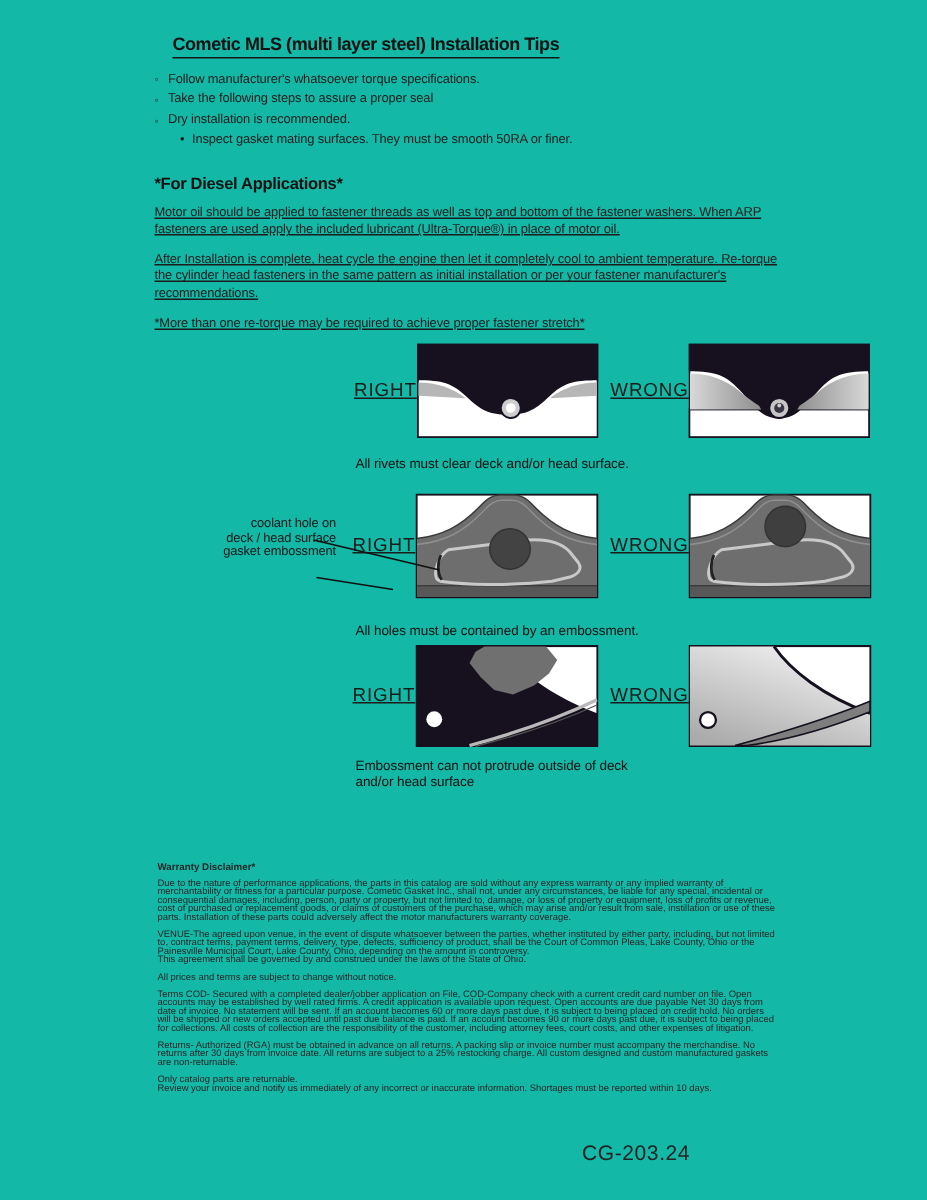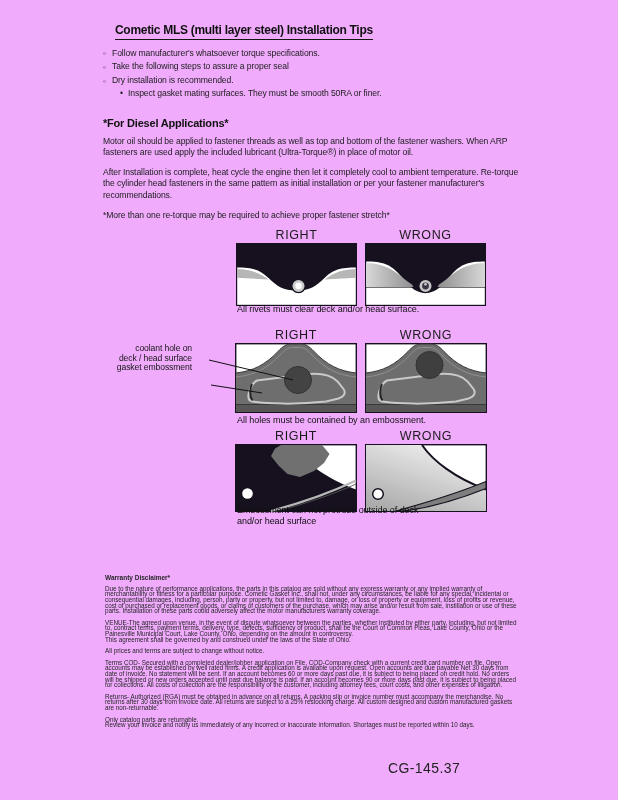--- a/index.html
+++ b/index.html
@@ -1,40 +1,40 @@
 <!DOCTYPE html>
 <html><head>
 <meta charset="utf-8">
 <style>
   html,body{margin:0;padding:0;background:#ffffff;}
-  .page{position:relative;width:618px;height:800px;background:#f0abfc;overflow:hidden;
+  .page{position:relative;width:618px;height:800px;background:#14b8a6;overflow:hidden;
         font-family:"Liberation Sans",sans-serif;color:#1c1c1c;}
 
   
   .intro{position:absolute;left:103px;top:20px;width:448px;}
   .title-wrap{margin-left:12px;margin-bottom:7px;}
   .title{display:inline-block;font-size:12px;font-weight:bold;letter-spacing:-0.3px;
          border-bottom:1.6px solid #161616;padding-bottom:1.5px;color:#111;}
   .bullet{position:relative;padding-left:9px;font-size:8.6px;letter-spacing:-0.1px;line-height:13.8px;}
   .bullet::before{content:"\25E6";position:absolute;left:0;top:0.5px;font-size:8px;}
   .subbullet{position:relative;margin-left:17px;padding-left:8px;font-size:8.6px;letter-spacing:-0.1px;line-height:11.3px;}
   .subbullet::before{content:"\2022";position:absolute;left:0;top:0;font-size:8.6px;}
 
   
   .diesel{position:absolute;left:103px;top:118px;width:416px;font-size:8.6px;line-height:11.6px;letter-spacing:-0.1px;}
   .diesel-h{font-size:11px;font-weight:bold;letter-spacing:-0.2px;margin:0 0 6px 0;color:#111;}
-  .diesel p{margin:0 0 8px 0;}
+  .diesel p{margin:0 0 8px 0;text-decoration:underline;}
   .diesel .note{margin-top:3px;}
 
   
   .diag-row{position:absolute;display:flex;gap:8px;}
-  .dcol{display:flex;flex-direction:column;align-items:center;}
+  .dcol{display:flex;align-items:center;text-decoration:underline;}
   .dlabel{font-size:12.5px;letter-spacing:0.6px;line-height:13px;margin-bottom:1px;color:#1a1a1a;}
   .dcaption{position:absolute;left:237px;font-size:9px;line-height:10.6px;color:#101010;letter-spacing:-0.05px;}
-  .side-labels{position:absolute;left:80px;top:344px;width:112px;text-align:right;
+  .side-labels{position:absolute;left:112px;top:344px;width:112px;text-align:right;
                font-size:8.6px;line-height:9.6px;letter-spacing:-0.1px;color:#161616;}
   .side-labels .lbl2{}
   .leader-svg{position:absolute;left:208px;top:352px;}
 
   
   .legal{position:absolute;left:105px;top:575px;width:828px;font-size:12.6px;line-height:11.2px;
          color:#262626;transform:scale(0.5);transform-origin:0 0;}
   .legal-h{font-weight:bold;font-size:13px;margin:0 0 11px 0;}
   .legal p{margin:0 0 12px 0;}
   .legal p.tight{margin:0;}
@@ -184,15 +184,15 @@
     <p>Due to the nature of performance applications, the parts in this catalog are sold without any express warranty or any implied warranty of merchantability or fitness for a particular purpose.  Cometic Gasket Inc., shall not, under any circumstances, be liable for any special, incidental or consequential damages, including, person, party or property, but not limited to, damage, or loss of property or equipment, loss of profits or revenue, cost of purchased or replacement goods, or claims of customers of the purchase, which may arise and/or result from sale, instillation or use of these parts.  Installation of these parts could adversely affect the motor manufacturers warranty coverage.</p>
     <p class="tight">VENUE-The agreed upon venue, in the event of dispute whatsoever between the parties, whether instituted by either party, including, but not limited to, contract terms, payment terms, delivery, type, defects, sufficiency of product, shall be the Court of Common Pleas, Lake County, Ohio or the Painesville Municipal Court, Lake County, Ohio, depending on the amount in controversy.</p>
     <p>This agreement shall be governed by and construed under the laws of the State of Ohio.</p>
     <p>All prices and terms are subject to change without notice.</p>
     <p>Terms COD- Secured with a completed dealer/jobber application on File, COD-Company check with a current credit card number on file.  Open accounts may be established by well rated firms.  A credit application is available upon request.  Open accounts are due payable Net 30 days from date of invoice.  No statement will be sent.  If an account becomes 60 or more days past due, it is subject to being placed on credit hold.  No orders will be shipped or new orders accepted until past due balance is paid.  If an account becomes 90 or more days past due, it is subject to being placed for collections.  All costs of collection are the responsibility of the customer, including attorney fees, court costs, and other expenses of litigation.</p>
     <p>Returns- Authorized (RGA) must be obtained in advance on all returns.  A packing slip or invoice number must accompany the merchandise.  No returns after 30 days from invoice date.  All returns are subject to a 25% restocking charge.  All custom designed and custom manufactured gaskets are non-returnable.</p>
     <p class="tight">Only catalog parts are returnable.</p>
     <p class="tight">Review your invoice and notify us immediately of any incorrect or inaccurate information.  Shortages must be reported within 10 days.</p>
   </div>
 
-  <div class="pagenum">CG-145.37</div>
+  <div class="pagenum">CG-203.24</div>
 
 </div>
 
 </body></html>

